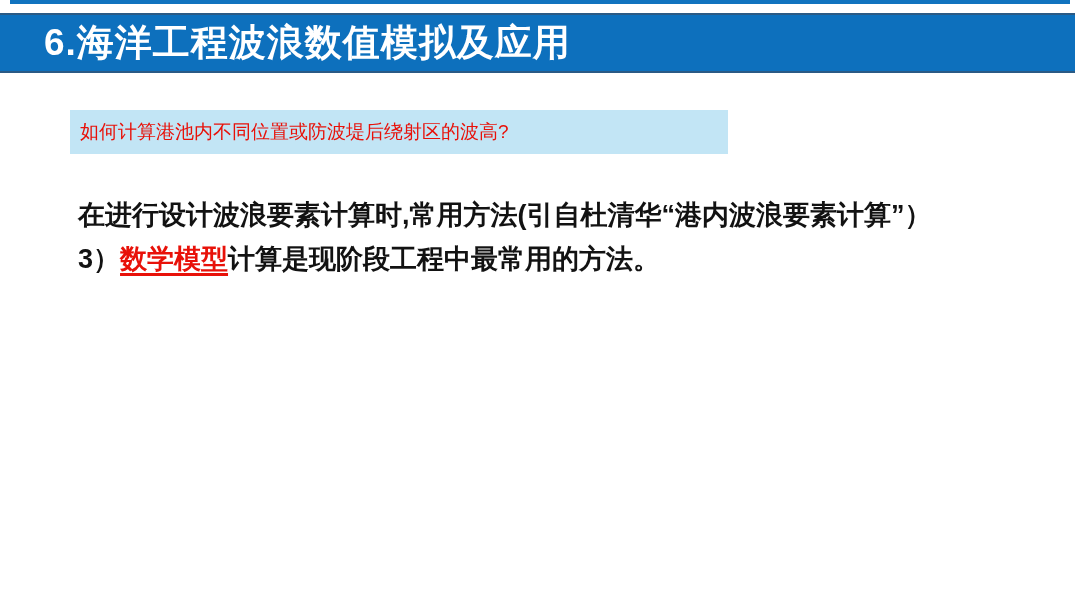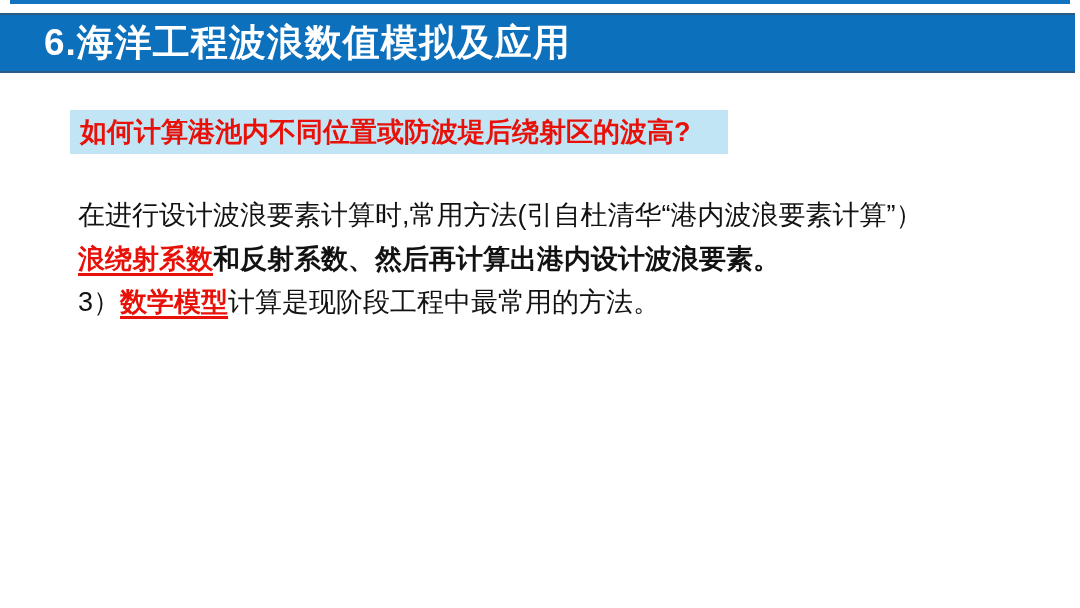--- a/index.html
+++ b/index.html
@@ -34,33 +34,33 @@
   }
   .question-banner {
     position:absolute; left:70px; top:110px;
     width:658px; height:44px;
     background:#c2e5f5;
     display:flex; align-items:center;
     padding-left:10px;
   }
   .question-text {
     color:#e81109;
-    font-weight:bold;
-    font-size:27px;
+    font-weight:normal;
+    font-size:19px;
     white-space:nowrap;
   }
   .body-paragraph {
     position:absolute; left:78px; top:194px;
     width:960px;
     font-size:27px;
     line-height:43.5px;
     color:#121212;
   }
   .text-line { white-space:nowrap; }
-  .seg-normal { font-weight:normal; color:#121212; }
+  .seg-normal { font-weight:bold; color:#121212; }
   .seg-bold { font-weight:bold; color:#121212; }
   .seg-red-bold-underline {
     color:#e81109;
     font-weight:bold;
     text-decoration:underline;
     text-decoration-thickness:3px;
     text-underline-offset:5px;
   }
 </style>
 </head>
@@ -78,23 +78,20 @@
     <span class="question-text">如何计算港池内不同位置或防波堤后绕射区的波高?</span>
   </div>
 
   <div class="body-paragraph">
 
     <div class="text-line">
       <span class="seg-normal">在进行设计波浪要素计算时,常用方法(引自杜清华“港内波浪要素计算”）</span>
     </div>
 
 
-    <div class="text-line">
-      <span class="seg-red-bold-underline">浪绕射系数</span><span class="seg-bold">和反射系数、然后再计算出港内设计波浪要素。</span>
-    </div>
 
 
 
     <div class="text-line">
       <span class="seg-normal">3）</span><span class="seg-red-bold-underline">数学模型</span><span class="seg-normal">计算是现阶段工程中最常用的方法。</span>
     </div>
 
   </div>
 </div>
 

